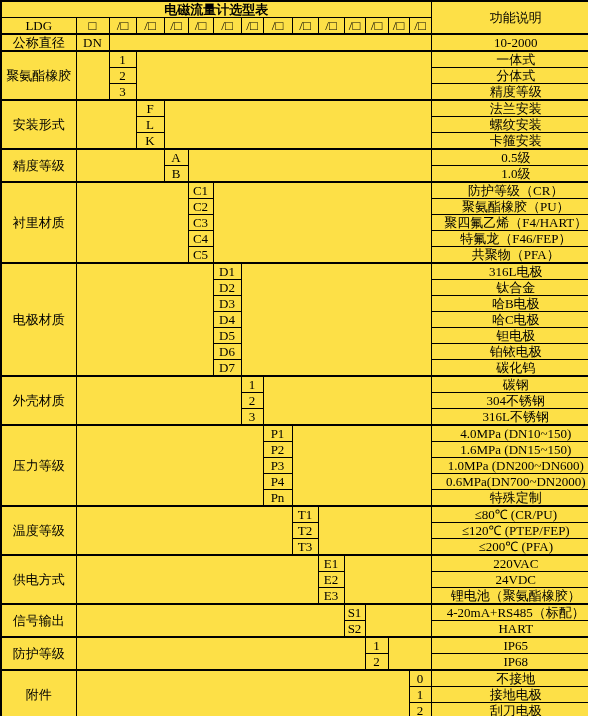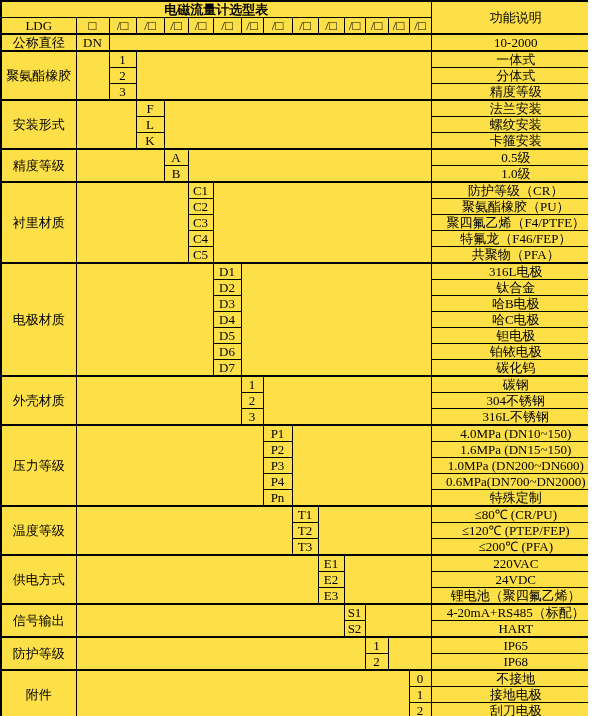--- a/index.html
+++ b/index.html
@@ -125,21 +125,21 @@
           <td class="code">C1</td>
           <td colspan="9" rowspan="5"></td>
           <td class="func">防护等级（CR）</td>
         </tr>
         <tr>
           <td class="code">C2</td>
           <td class="func">聚氨酯橡胶（PU）</td>
         </tr>
         <tr>
           <td class="code">C3</td>
-          <td class="func">聚四氟乙烯（F4/PTFE）</td>
+          <td class="func">聚四氟乙烯（F4/HART）</td>
         </tr>
         <tr>
           <td class="code">C4</td>
           <td class="func">特氟龙（F46/FEP）</td>
         </tr>
         <tr>
           <td class="code">C5</td>
           <td class="func">共聚物（PFA）</td>
         </tr>
         <tr class="gt">
@@ -232,21 +232,21 @@
           <td class="code">E1</td>
           <td colspan="4" rowspan="3"></td>
           <td class="func">220VAC</td>
         </tr>
         <tr>
           <td class="code">E2</td>
           <td class="func">24VDC</td>
         </tr>
         <tr>
           <td class="code">E3</td>
-          <td class="func">锂电池（聚四氟乙烯）</td>
+          <td class="func">锂电池（聚氨酯橡胶）</td>
         </tr>
         <tr class="gt">
           <td class="label" rowspan="2">信号输出</td>
           <td colspan="10" rowspan="2"></td>
           <td class="code">S1</td>
           <td colspan="3" rowspan="2"></td>
           <td class="func">4-20mA+RS485（标配）</td>
         </tr>
         <tr>
           <td class="code">S2</td>

